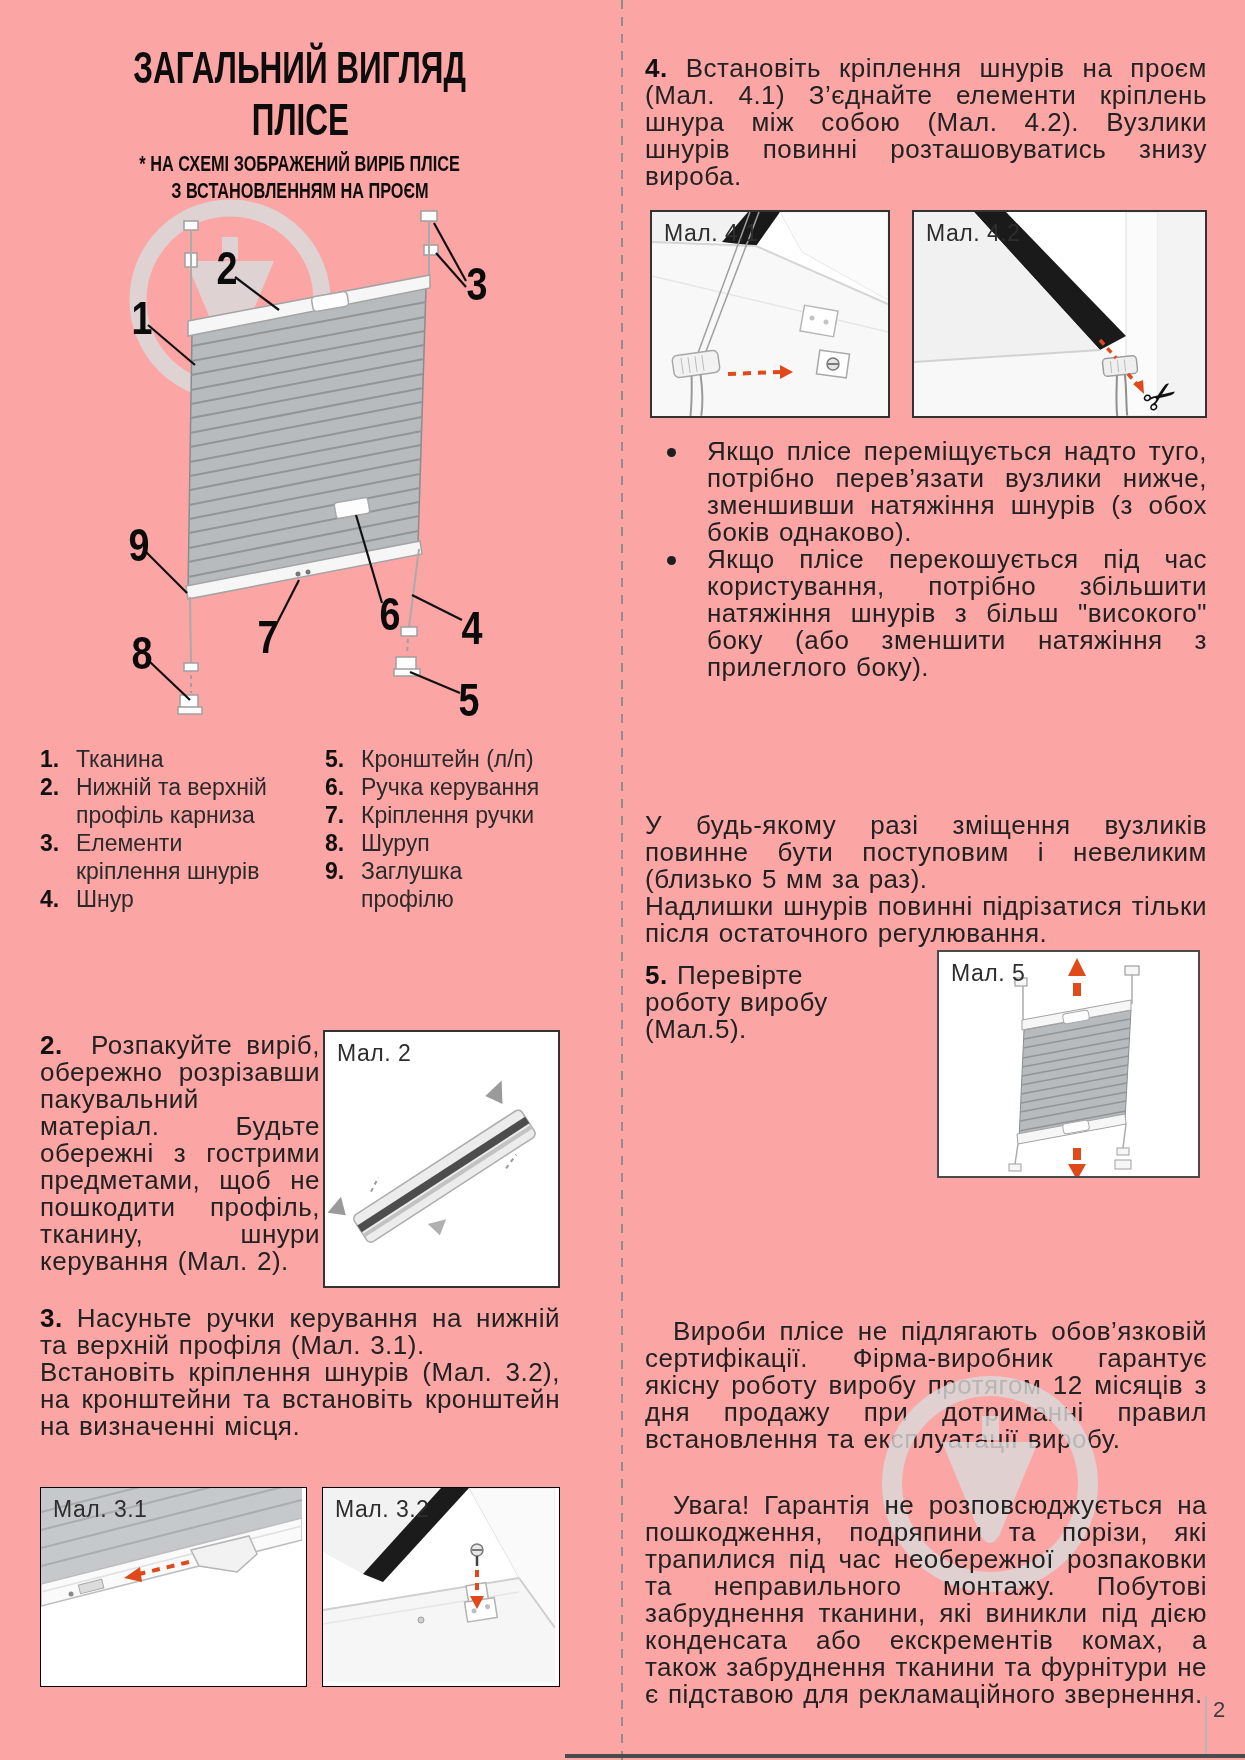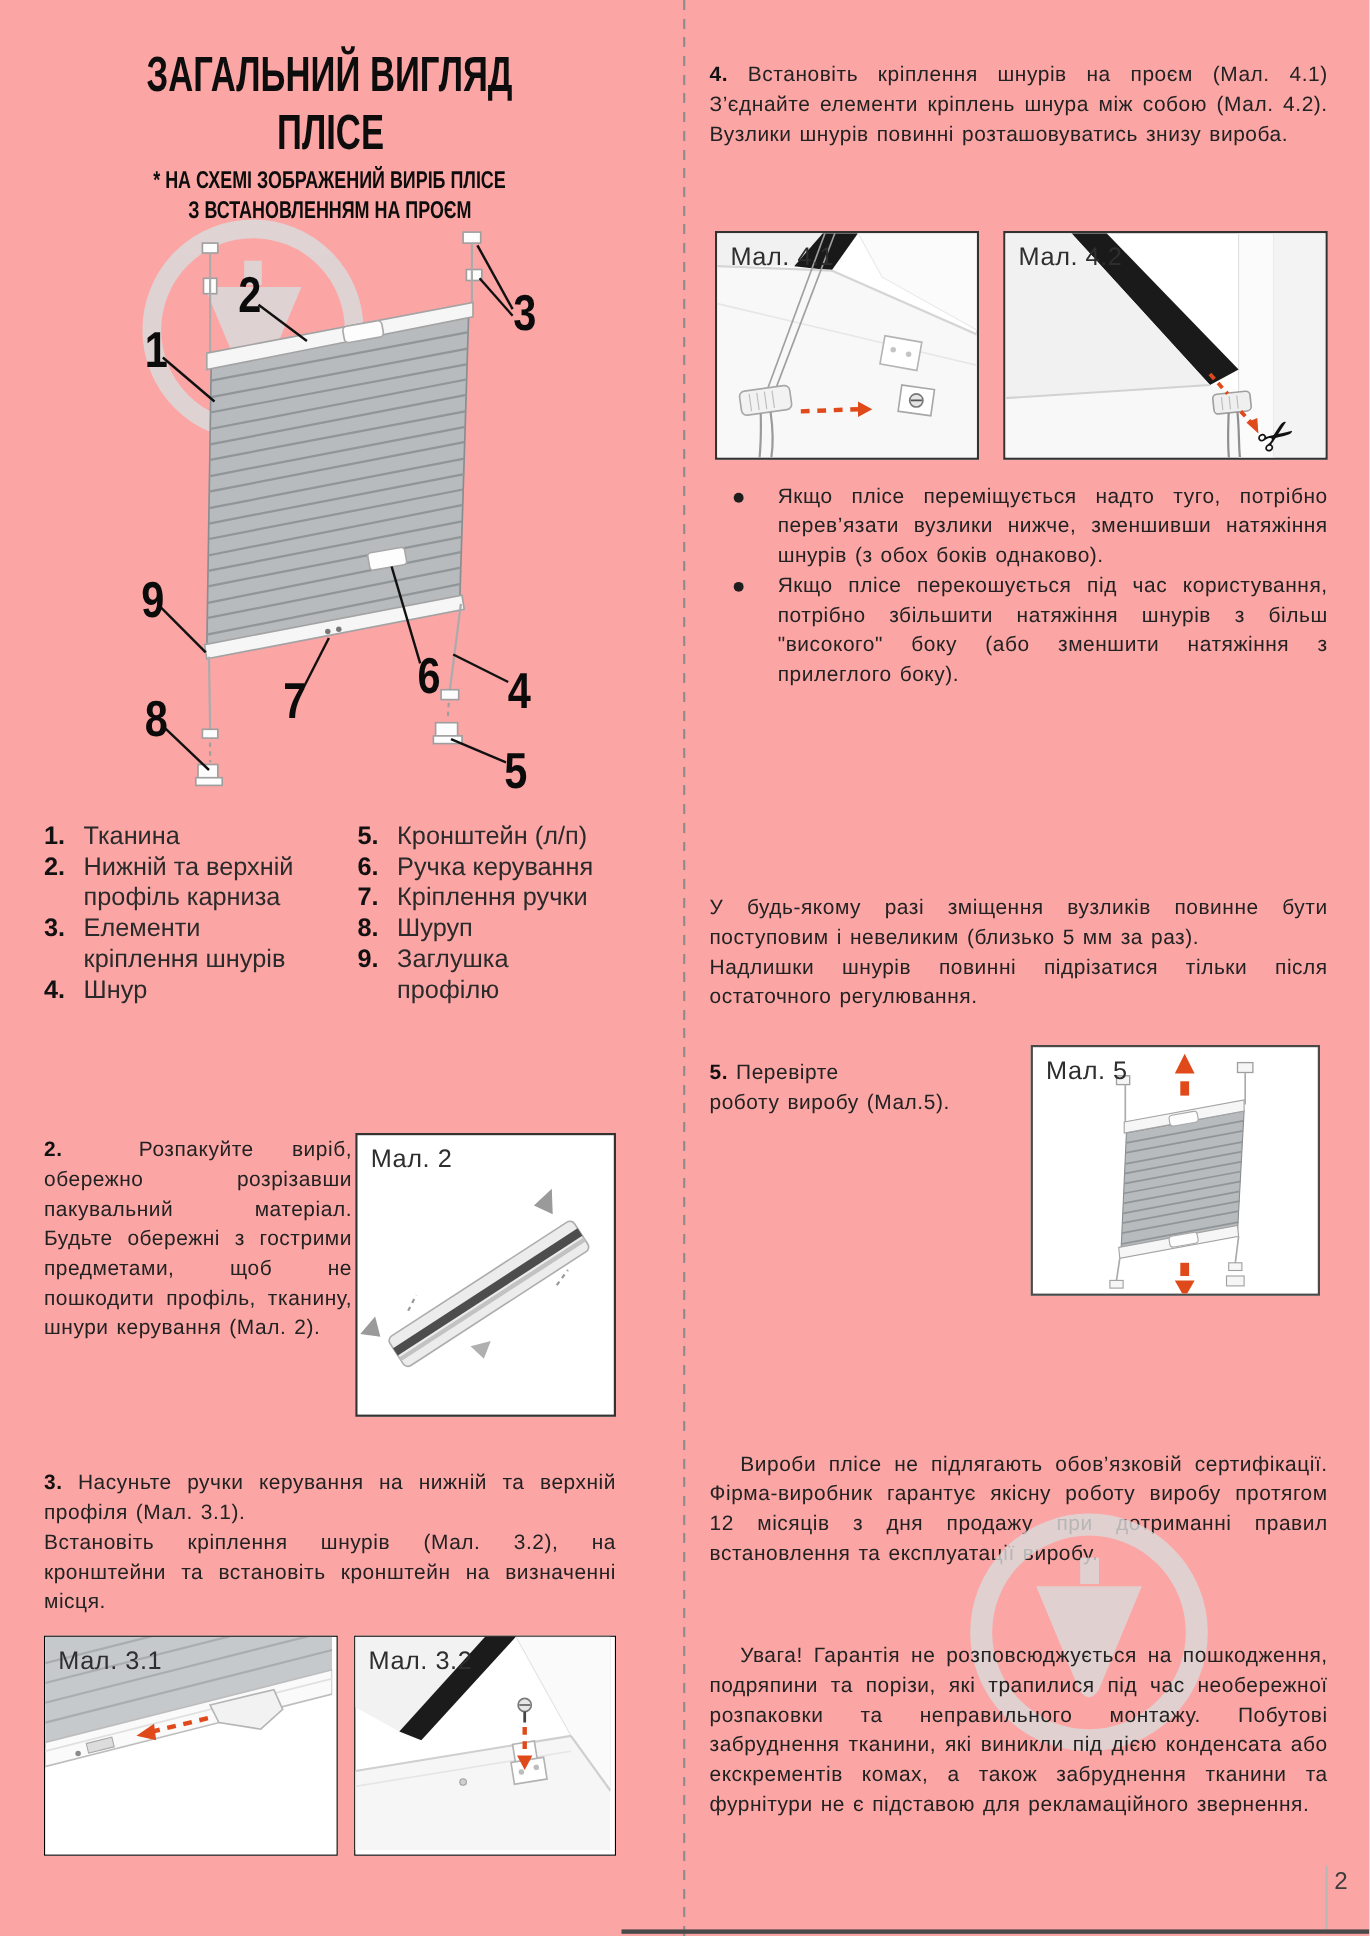--- a/index.html
+++ b/index.html
@@ -9,21 +9,21 @@
   .abs{position:absolute;}
   
   .display{display:inline-block;font-weight:700;color:#0d0d0d;white-space:nowrap;
            transform:scaleX(0.70);transform-origin:50% 50%;letter-spacing:0;}
   .title-block{left:30px;top:42px;width:540px;text-align:center;font-size:45px;line-height:52px;}
   .subtitle-block{left:30px;top:150px;width:540px;text-align:center;font-size:22px;line-height:27px;}
   .subtitle-block .display{transform:scaleX(0.74);}
   .seq-heading{left:25px;top:946px;width:540px;text-align:center;font-size:44px;line-height:50px;}
   .warranty-heading{left:645px;top:1240px;width:562px;text-align:center;font-size:41px;line-height:48px;}
   
-  .body-text{font-size:19px;line-height:27px;letter-spacing:0.5px;word-spacing:1.5px;
+  .body-text{font-size:26px;line-height:27px;letter-spacing:0.5px;word-spacing:1.5px;
              text-align:justify;color:#222;}
   .body-text p{margin:0;}
   .body-text b{font-weight:700;color:#111;}
   .no-just{text-align:left;}
   
   .legend{font-size:23px;line-height:28px;color:#2a2a2a;}
   .legend ul{list-style:none;margin:0;padding:0;}
   .legend li{position:relative;padding-left:36px;}
   .legend li b{position:absolute;left:0;top:0;color:#111;}
   
@@ -181,21 +181,21 @@
         <rect x="-100" y="3" width="200" height="4" fill="#c2c2c2"></rect>
         <polygon points="-118,-34 -98,-40 -104,-22" fill="#9a9a9a"></polygon>
         <polygon points="78,-46 100,-50 88,-30" fill="#9a9a9a"></polygon>
         <polygon points="-40,30 -22,36 -36,46" fill="#b0b0b0"></polygon>
         <line x1="-70" y1="-28" x2="-56" y2="-36" stroke="#9a9a9a" stroke-width="2" stroke-dasharray="4 4"></line>
         <line x1="56" y1="26" x2="72" y2="20" stroke="#9a9a9a" stroke-width="2" stroke-dasharray="4 4"></line>
       </g>
     </svg>
   </div>
 
-  <div class="abs body-text" style="left:40px;top:1305px;width:520px;margin-top:30px;">
+  <div class="abs body-text" style="left:40px;top:1305px;width:520px;">
     <p><b>3.</b> <span>Насуньте ручки керування на нижній та верхній профіля (Мал. 3.1).</span></p>
     <p><span>Встановіть кріплення шнурів (Мал. 3.2), на кронштейни та встановіть кронштейн на визначенні місця.</span></p>
   </div>
 
   <div class="abs fig b3" style="left:40px;top:1487px;width:267px;height:200px;">
     <div class="flabel">Мал. 3.1</div>
     <svg width="261" height="194" viewBox="0 0 261 194">
       <defs>
           <clipPath id="clip31">
             <polygon points="0,0 261,0 261,30 0,96"></polygon>

